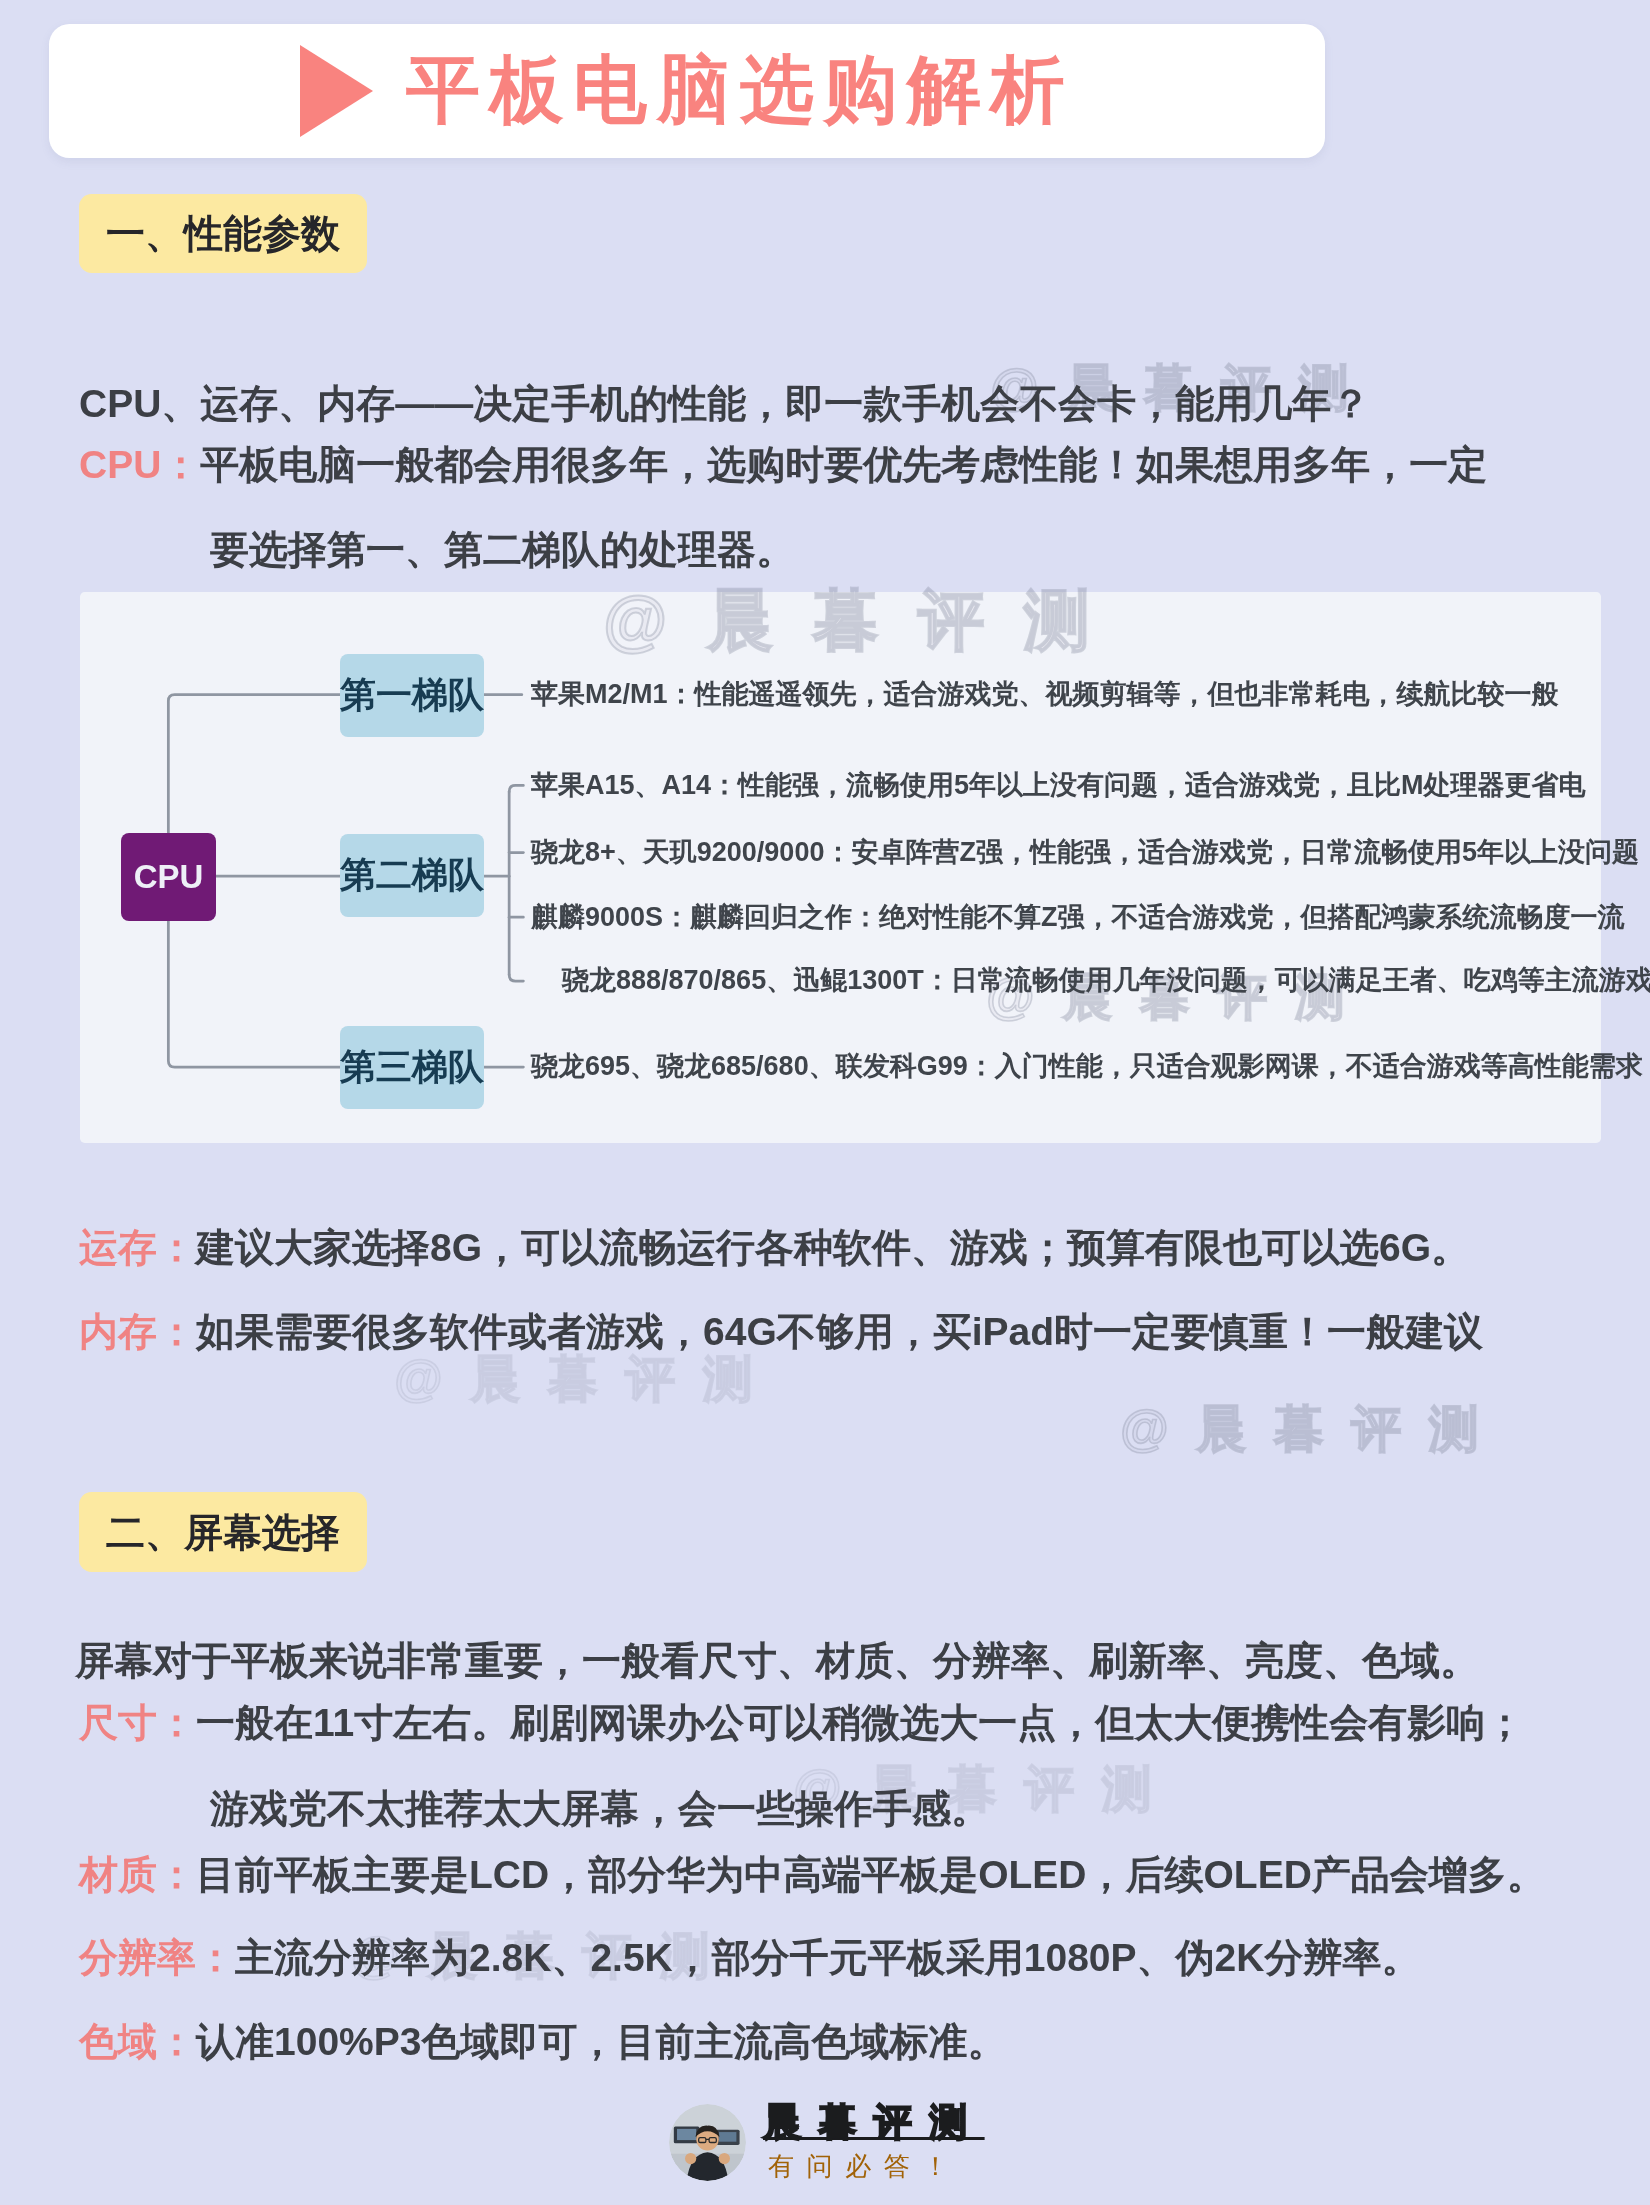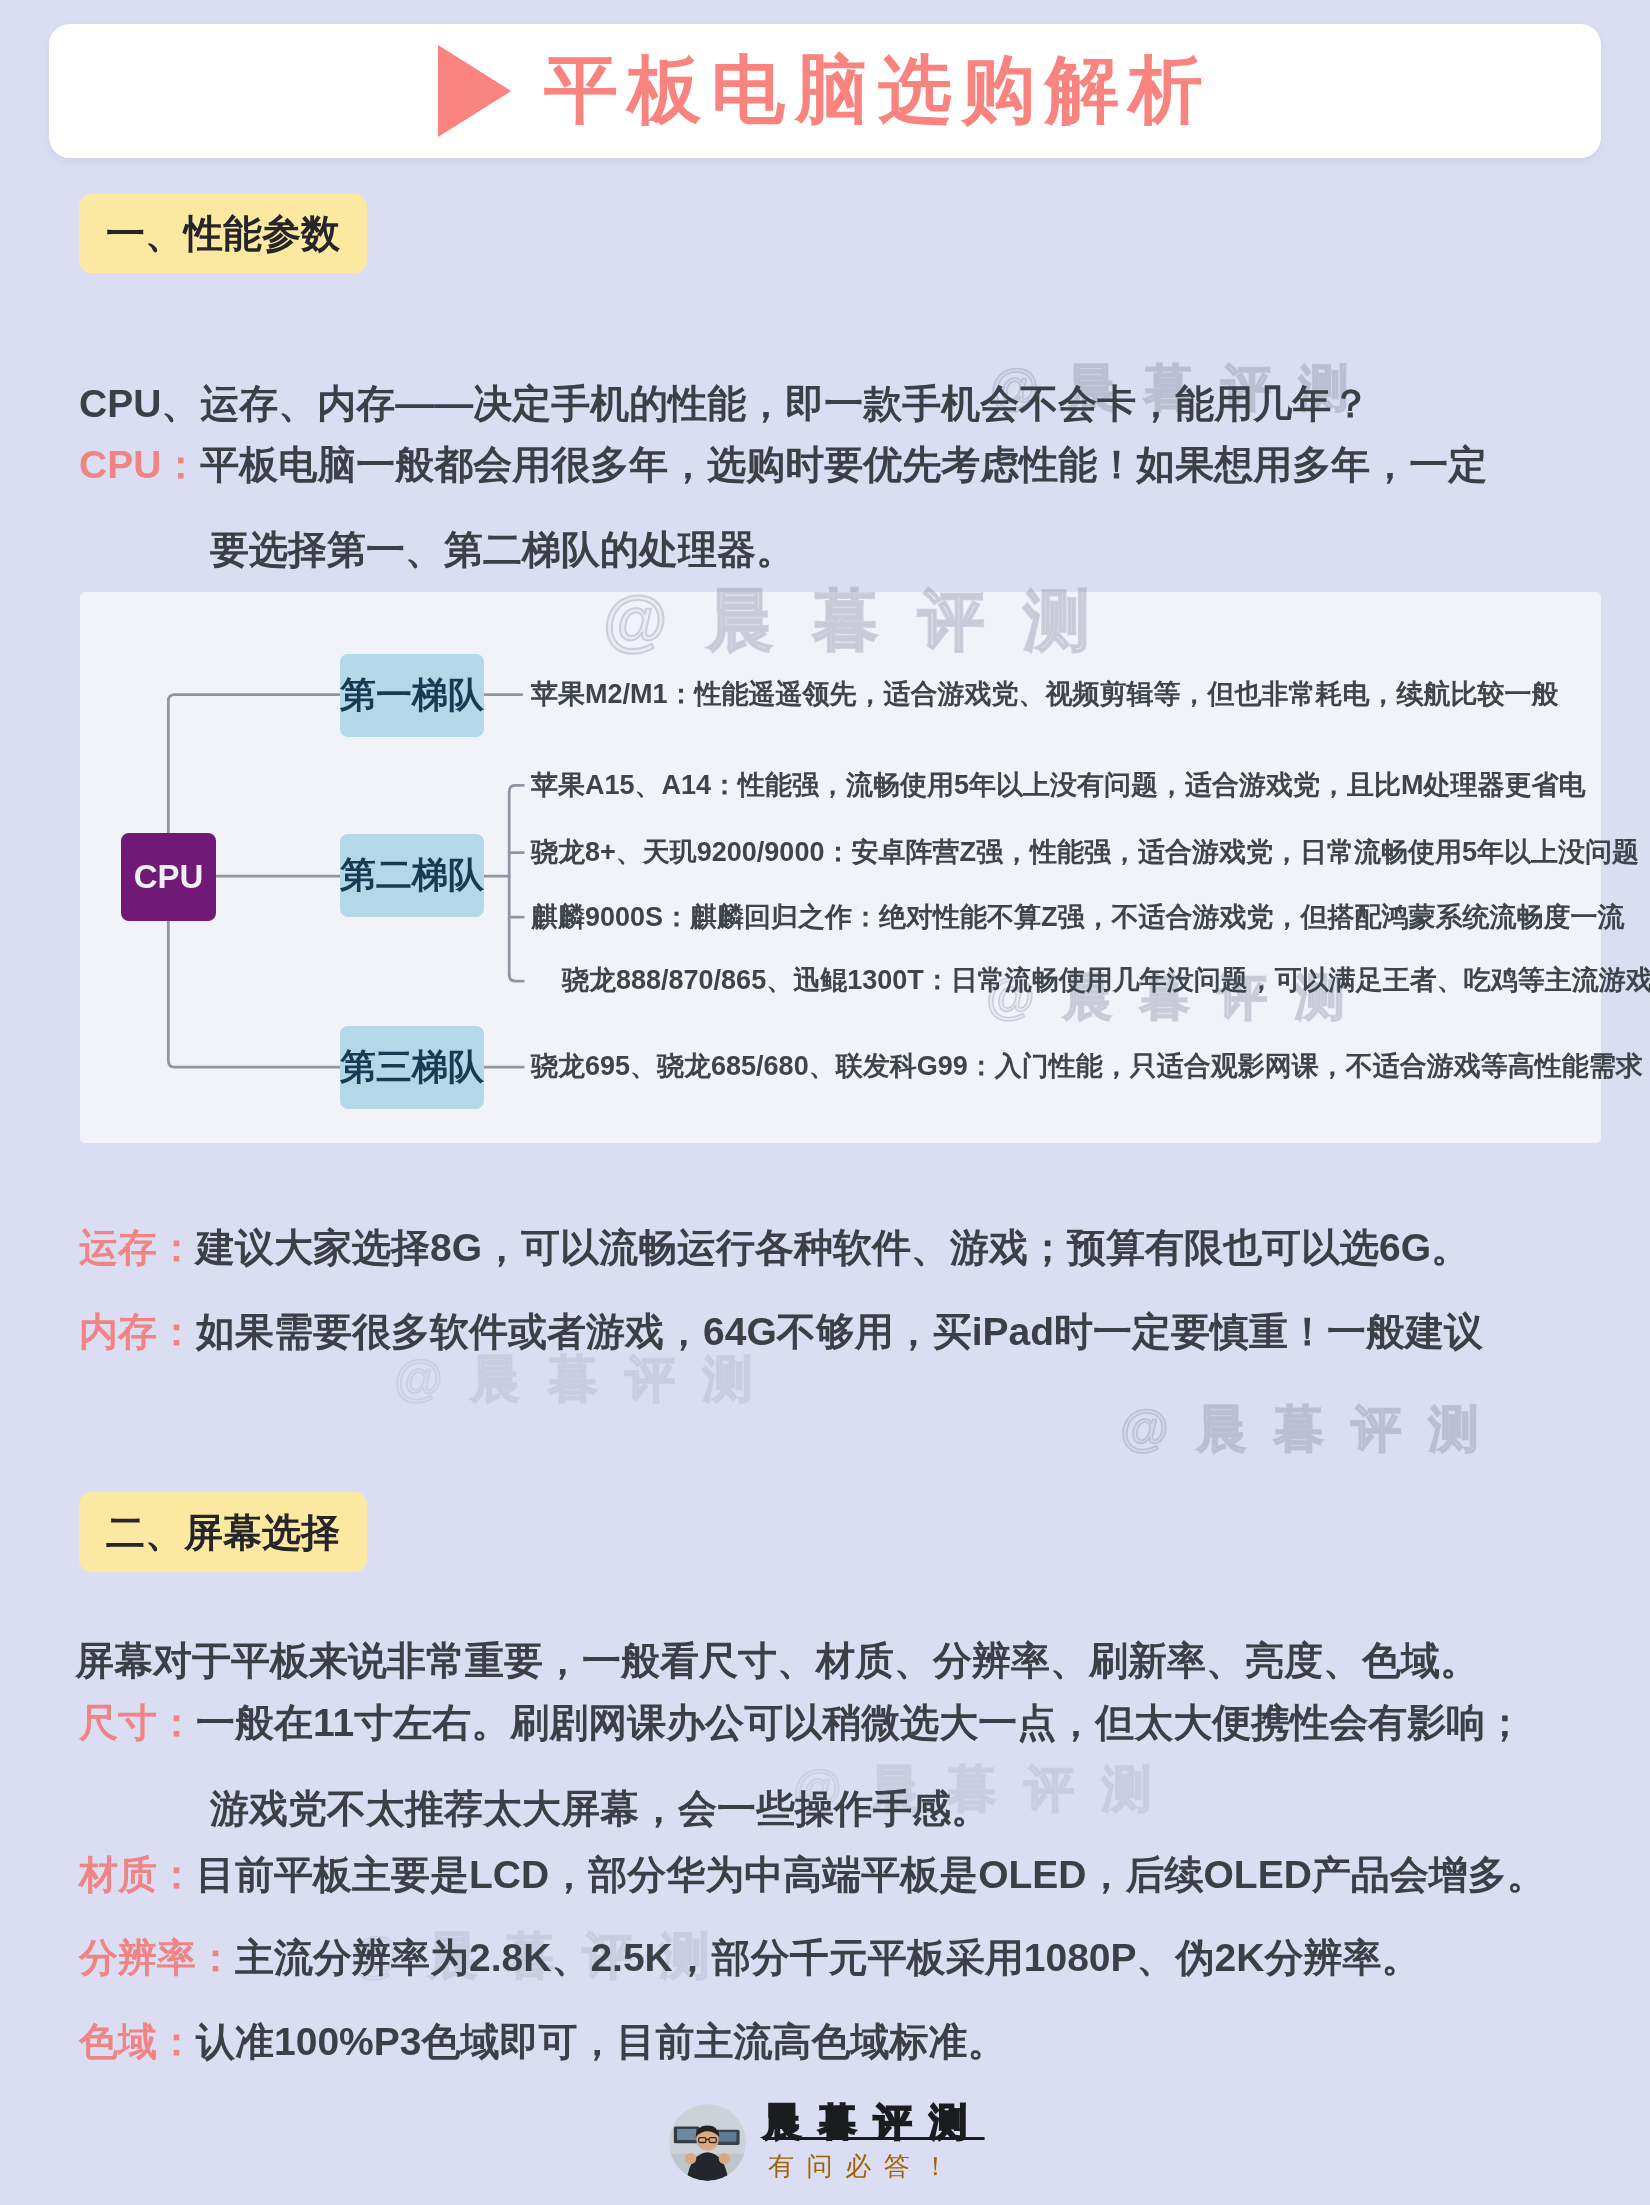--- a/index.html
+++ b/index.html
@@ -4,21 +4,21 @@
 <style>
   * { margin:0; padding:0; box-sizing:border-box; }
   html,body { background:#c9cde6; }
   .page {
     position:relative; width:1650px; height:2205px; overflow:hidden;
     background:#dbdef3;
     font-family:"Liberation Sans","DejaVu Sans",sans-serif;
   }
   
   .header-card {
-    position:absolute; left:49px; top:24px; width:1552px; height:134px;
+    position:absolute; left:49px; top:24px; width:1276px; height:134px;
     background:#ffffff; border-radius:20.5px;
     display:flex; align-items:center; justify-content:center; gap:33px;
     box-shadow:0 3.2px 8px rgba(120,128,170,.12); z-index:2;
   }
   .play-tri {
     width:0; height:0;
     border-top:46px solid transparent; border-bottom:46px solid transparent;
     border-left:73px solid #f9837f;
   }
   .main-title {

